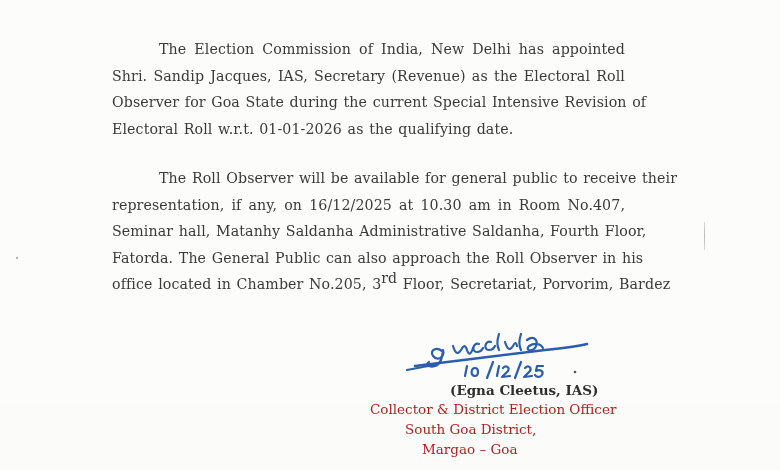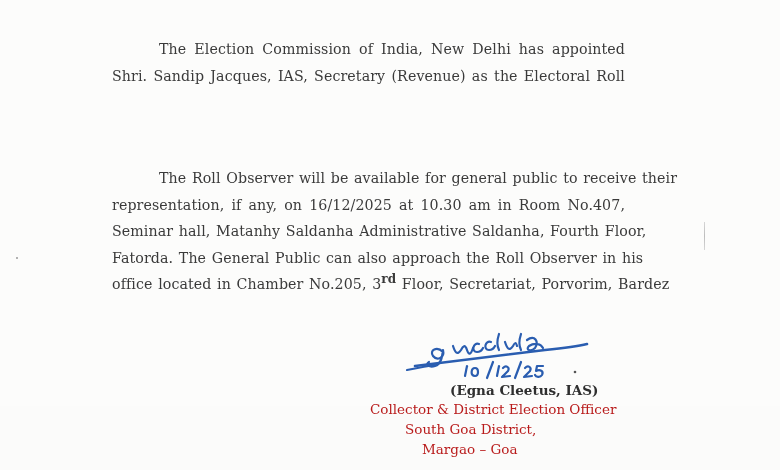--- a/index.html
+++ b/index.html
@@ -39,24 +39,23 @@
     }
     .para .line.last {
       text-align-last: left;
     }
     .para .line.indent {
       padding-left: 47px;
     }
     #para1 { top: 36px; }
     #para2 { top: 165px; }
     sup {
-      font-size: 12px;
+      font-size: 14px;
       vertical-align: super;
       line-height: 0;
-      font-weight: bold;
     }
     .signature-block {
       position: absolute;
       left: 370px;
       top: 330px;
       width: 270px;
     }
     .signature-svg {
       position: absolute;
       left: 25px;
@@ -99,20 +98,22 @@
     }
   </style>
 </head>
 <body>
 
 <div class="page">
 
   <div class="para" id="para1">
     <span class="line indent">The Election Commission of India, New Delhi has appointed</span>
     <span class="line">Shri. Sandip Jacques, IAS, Secretary (Revenue) as the Electoral Roll</span>
+    <span class="line">Observer for Goa State during the current Special Intensive Revision of</span>
+    <span class="line last">Electoral Roll w.r.t. 01-01-2026 as the qualifying date.</span>
   </div>
 
   <div class="para" id="para2">
     <span class="line indent">The Roll Observer will be available for general public to receive their</span>
     <span class="line">representation, if any, on 16/12/2025 at 10.30 am in Room No.407,</span>
     <span class="line">Seminar hall, Matanhy Saldanha Administrative Saldanha, Fourth Floor,</span>
     <span class="line">Fatorda. The General Public can also approach the Roll Observer in his</span>
     <span class="line"><span>office located in Chamber No.205, 3</span><sup>rd</sup><span> Floor, Secretariat, Porvorim, Bardez</span></span>
   </div>
 

